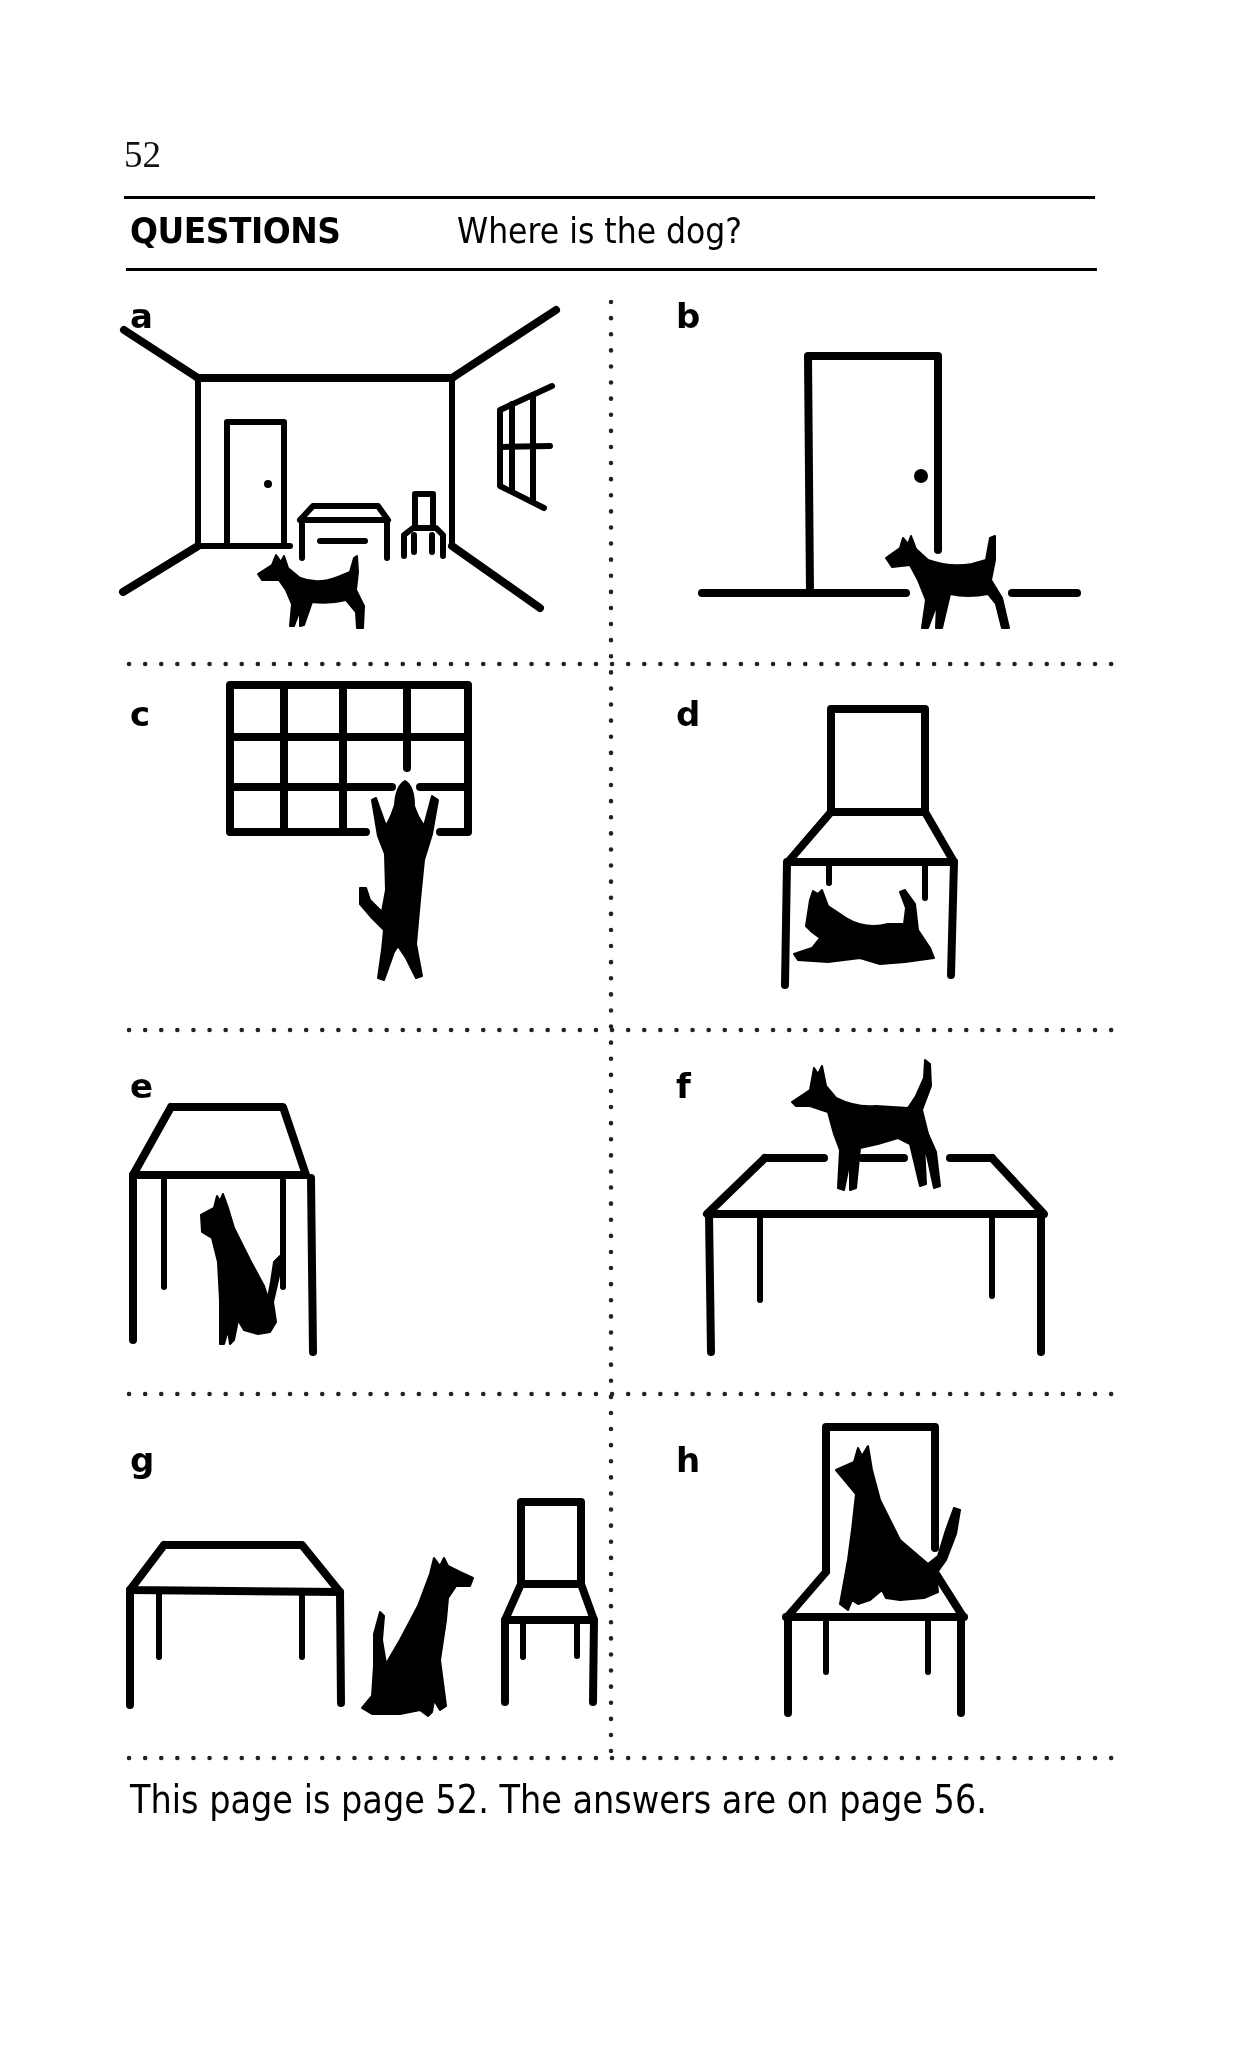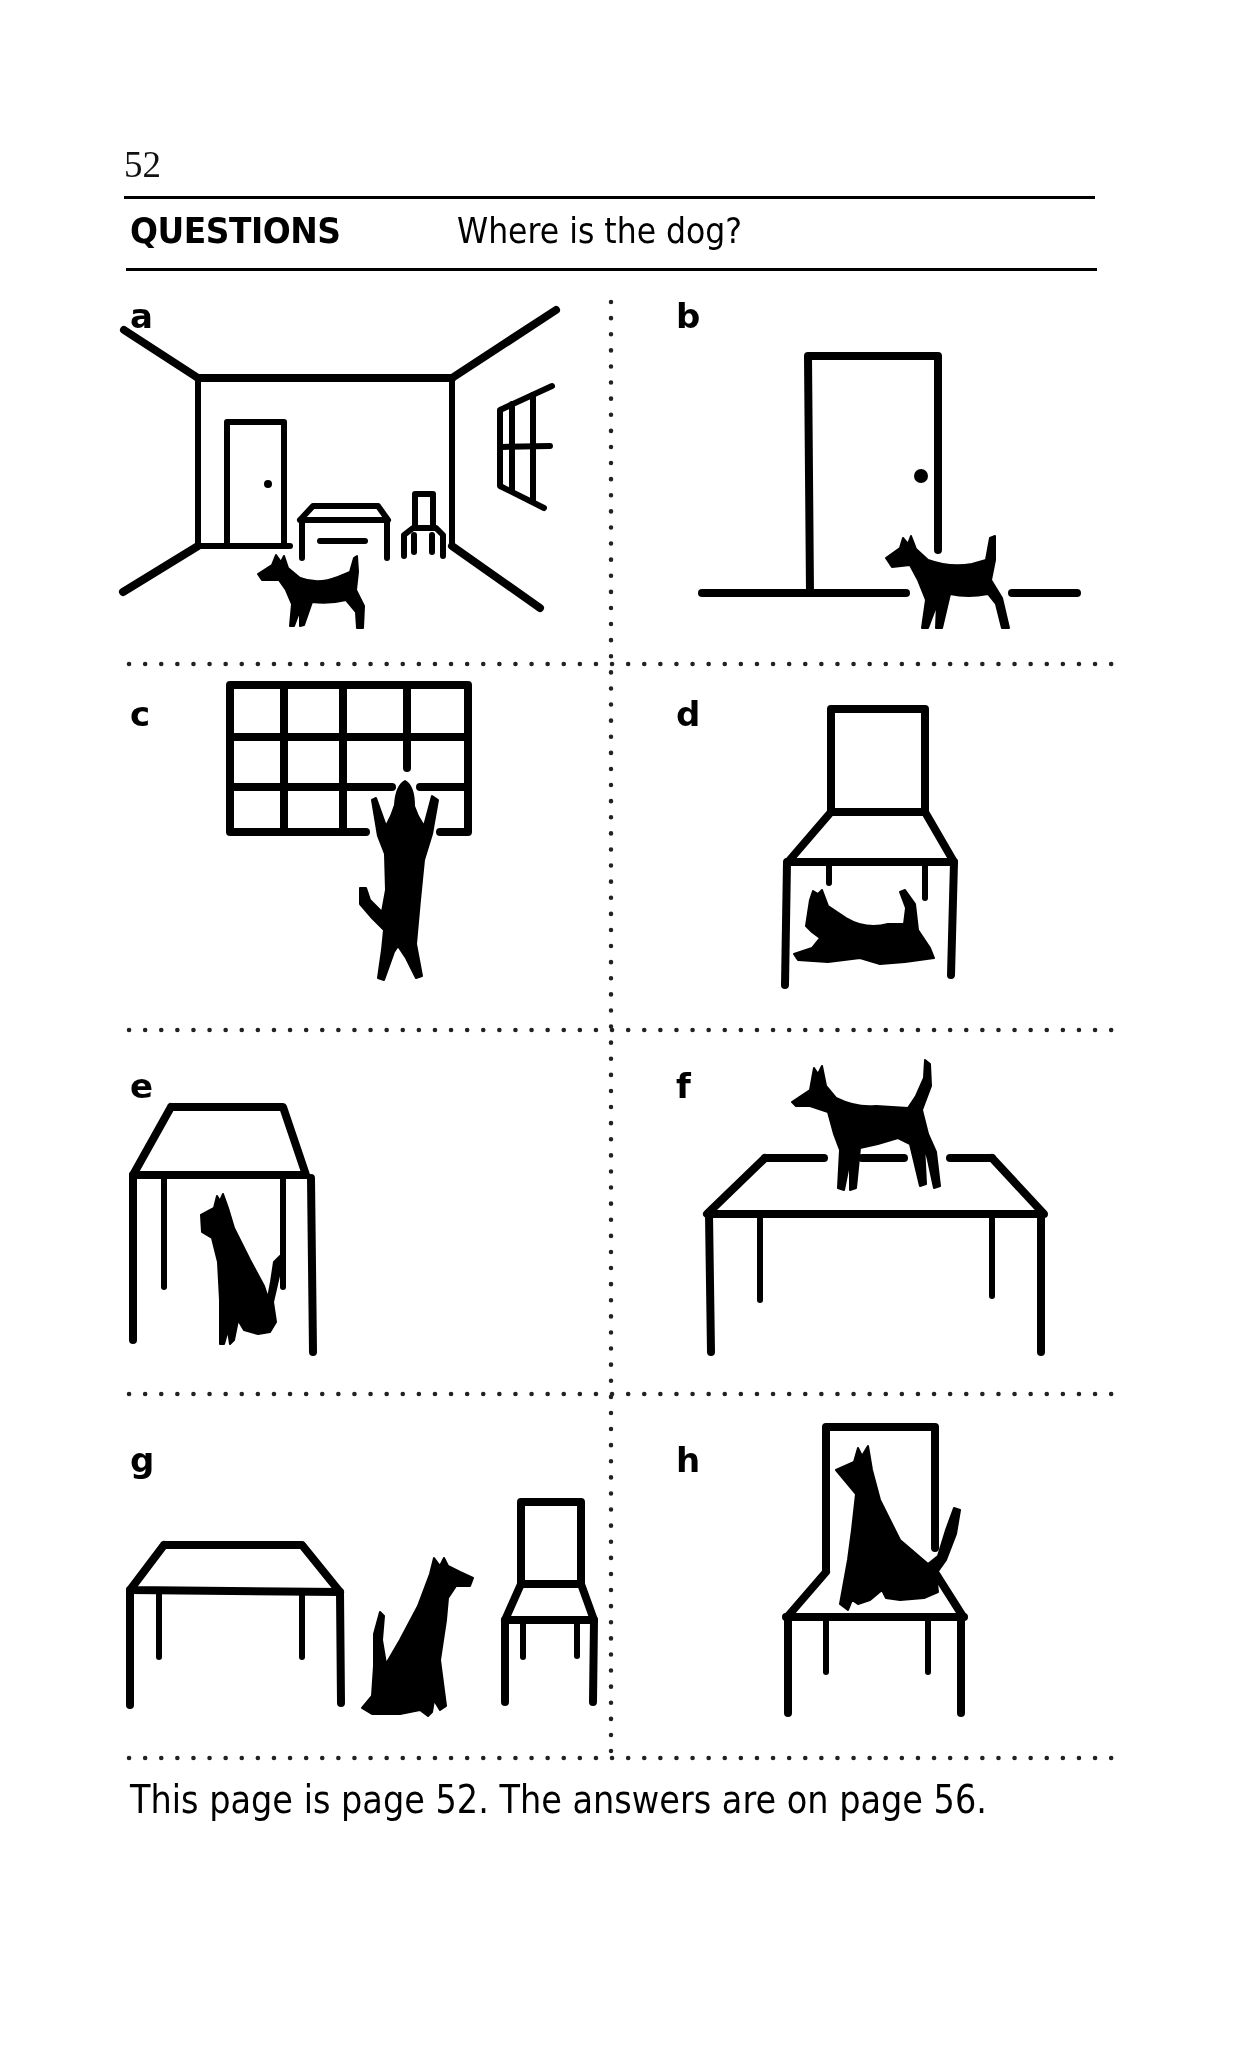--- a/index.html
+++ b/index.html
@@ -1,18 +1,18 @@
 <!DOCTYPE html>
 <html><head>
   <meta charset="utf-8">
   <style>
     html, body { margin: 0; padding: 0; background: #ffffff; }
     body { width: 1241px; height: 2048px; position: relative; overflow: hidden; }
     .page { position: absolute; left: 0; top: 0; width: 1241px; height: 2048px; background: #ffffff; color: #000; }
-    .page-number { position: absolute; left: 124px; top: 143px; font-family: "Liberation Serif", "DejaVu Serif", serif; font-size: 37px; line-height: 44px; color: #111; }
+    .page-number { position: absolute; left: 124px; top: 133px; font-family: "Liberation Serif", "DejaVu Serif", serif; font-size: 37px; line-height: 44px; color: #111; }
     .rule { position: absolute; left: 124px; width: 971px; height: 3px; background: #000; }
     .rule.top { top: 196px; }
     .rule.bottom { top: 268px; left: 126px; width: 971px; }
     .section-label { position: absolute; left: 130px; top: 206px; font-family: "DejaVu Sans", "Liberation Sans", sans-serif; font-weight: bold; font-size: 35px; line-height: 50px; letter-spacing: -0.5px; transform: scaleX(0.94); transform-origin: left center; }
     .section-question { position: absolute; left: 457px; top: 206px; font-family: "DejaVu Sans", "Liberation Sans", sans-serif; font-size: 35px; line-height: 50px; transform: scaleX(0.9); transform-origin: left center; }
     .panel-letter { position: absolute; font-family: "DejaVu Sans", "Liberation Sans", sans-serif; font-weight: bold; font-size: 34px; line-height: 40px; }
     .footer { position: absolute; left: 130px; top: 1776px; font-family: "DejaVu Sans", "Liberation Sans", sans-serif; font-size: 39px; line-height: 48px; transform: scaleX(0.86); transform-origin: left center; white-space: nowrap; }
     svg.art { position: absolute; left: 0; top: 0; width: 1241px; height: 2048px; pointer-events: none; }
     .ln { stroke: #000; stroke-width: 8; stroke-linecap: round; stroke-linejoin: round; fill: none; }
     .ln.thin { stroke-width: 6; }

